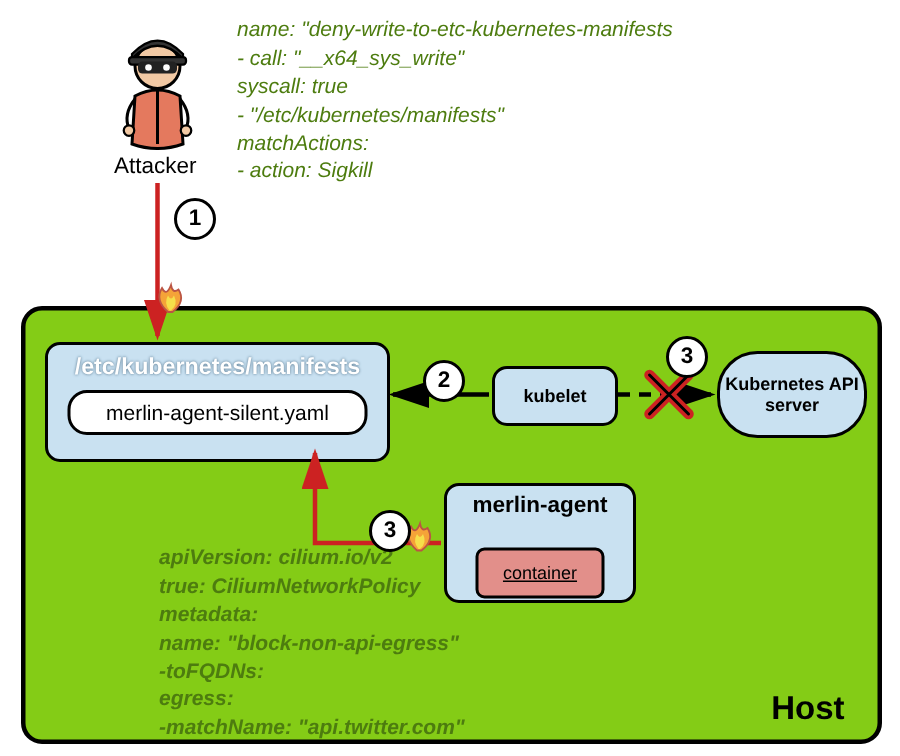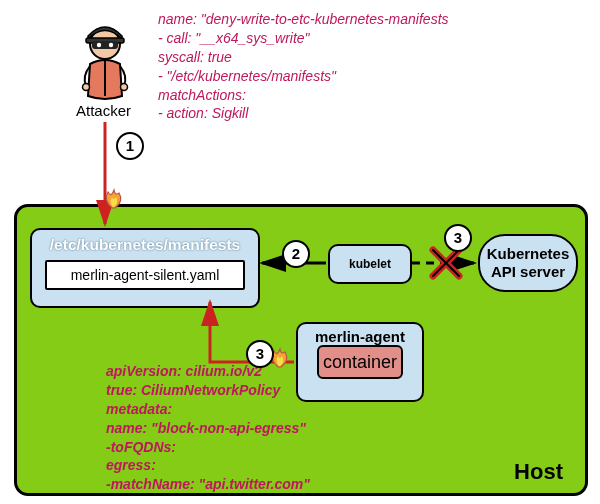--- a/index.html
+++ b/index.html
@@ -22,21 +22,21 @@
     line-height: 24px;
     font-weight: bold;
     font-size: 15px;
     z-index: 5;
   }
   .policy-text {
     position: absolute;
     font-size: 14px;
     line-height: 1.35;
     font-style: italic;
-    color: #be185d;
+    color: #4d7c0f;
   }
   .host-box {
     position: absolute;
     left: 14px;
     top: 204px;
     width: 568px;
     height: 286px;
     border: 3px solid #000;
     border-radius: 14px;
     background: #84cc16;
@@ -69,66 +69,67 @@
     font-weight: bold;
     font-size: 15.5px;
     text-shadow: 0 0 2px #4a6b84;
   }
   .inner-file {
     margin: 6px auto 0 auto;
     width: 196px;
     height: 26px;
     background: #fff;
     border: 2px solid #000;
-    border-radius: 2px;
+    border-radius: 13px;
     line-height: 26px;
     font-size: 14px;
   }
   .kubelet-box {
     left: 328px;
     top: 244px;
     width: 80px;
     height: 36px;
     line-height: 36px;
     font-size: 12px;
     font-weight: bold;
   }
   .api-box {
     left: 478px;
     top: 234px;
     width: 96px;
     height: 54px;
-    font-size: 15px;
+    font-size: 12px;
     font-weight: bold;
     display: flex;
     align-items: center;
     line-height: 1.2;
     border-radius: 27px;
   }
   .merlin-box {
     left: 296px;
     top: 322px;
     width: 124px;
     height: 72px;
     padding-top: 4px;
   }
   .merlin-box .title {
     font-size: 15px;
     font-weight: bold;
     text-align: center;
   }
   .container-box {
-    margin: 0 auto 0 auto;
+    margin: 20px auto 0 auto;
     width: 82px;
     height: 30px;
     background: #e28f8a;
     border: 2px solid #000;
     border-radius: 6px;
     line-height: 30px;
-    font-size: 18px;
+    font-size: 12px;
+    text-decoration: underline;
   }
   .attacker-label {
     position: absolute;
     left: 76px;
     top: 102px;
     font-size: 15px;
   }
   svg.overlay {
     position: absolute;
     left: 0; top: 0;

